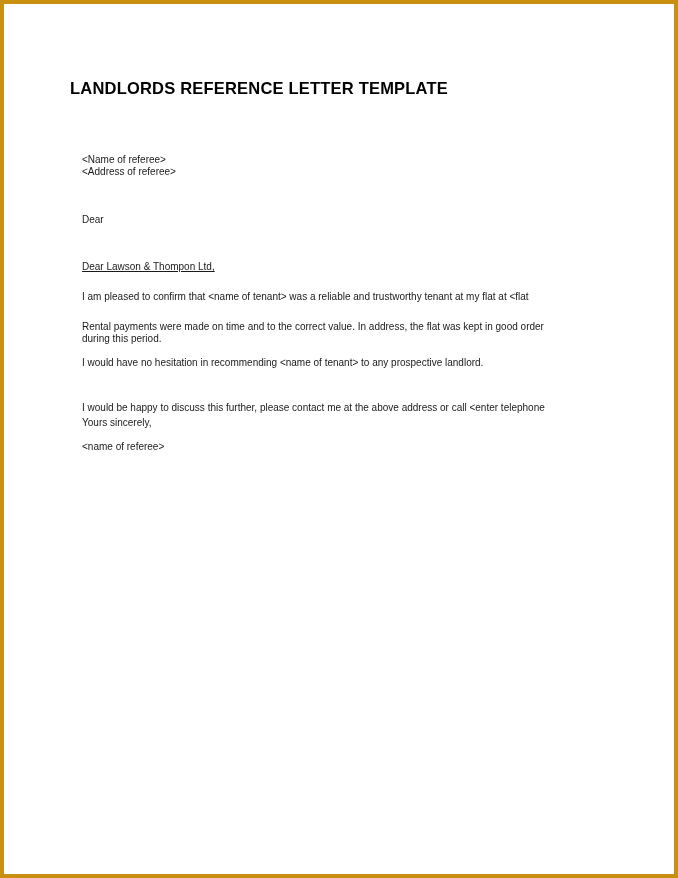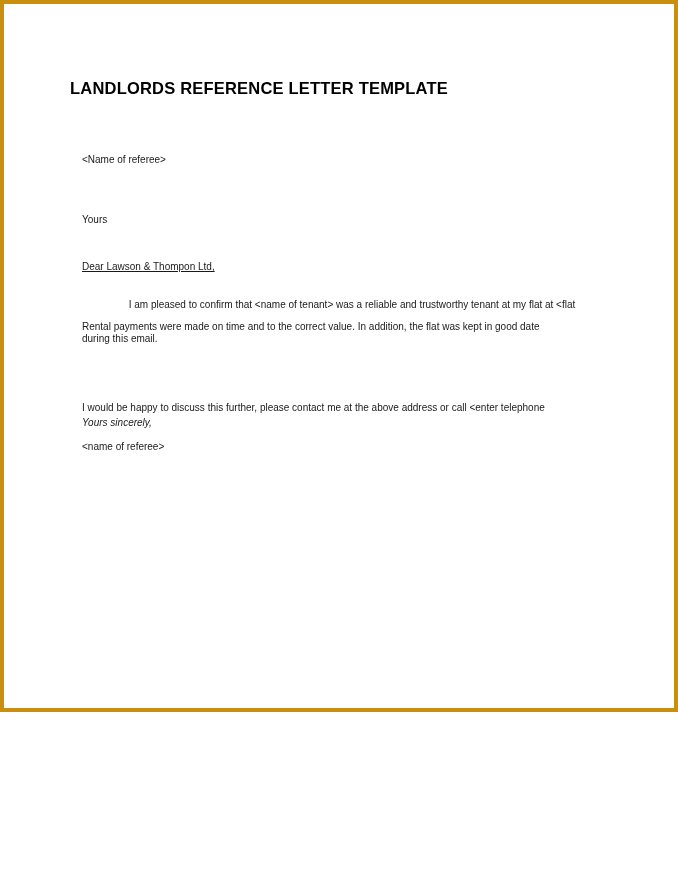--- a/index.html
+++ b/index.html
@@ -11,21 +11,21 @@
       height: 878px;
       background: #ffffff;
       position: relative;
       overflow: hidden;
     }
     .page {
       position: absolute;
       left: 0;
       top: 0;
       width: 678px;
-      height: 712px;
+      height: 878px;
       box-sizing: border-box;
       border: 4px solid #C8900E;
       background: #ffffff;
     }
     .doc-title {
       position: absolute;
       left: 66px;
       top: 75px;
       margin: 0;
       font-family: "Liberation Sans", sans-serif;
@@ -52,45 +52,49 @@
   </style>
 </head>
 <body>
 
 <div class="page">
 
   <h1 class="doc-title">LANDLORDS REFERENCE LETTER TEMPLATE</h1>
 
   <div class="body-text" style="top:138px;">
     <span class="line">&lt;Name of referee&gt;</span>
+    <span class="line">&lt;Address of referee&gt;</span>
   </div>
 
   <div class="body-text" style="top:198px;">
-    <span class="line">Yours</span>
+    <span class="line">Dear</span>
   </div>
 
   <div class="body-text" style="top:245px;text-decoration:underline;">
     <span class="line">Dear Lawson &amp; Thompon Ltd,</span>
   </div>
 
-  <div class="body-text" style="top:283px;text-align:center;">
+  <div class="body-text" style="top:275px;">
     <span class="line">I am pleased to confirm that &lt;name of tenant&gt; was a reliable and trustworthy tenant at my flat at &lt;flat</span>
   </div>
 
   <div class="body-text" style="top:305px;">
-    <span class="line">Rental payments were made on time and to the correct value. In addition, the flat was kept in good date</span>
-    <span class="line">during this email.</span>
+    <span class="line">Rental payments were made on time and to the correct value. In address, the flat was kept in good order</span>
+    <span class="line">during this period.</span>
   </div>
 
+  <div class="body-text" style="top:341px;">
+    <span class="line">I would have no hesitation in recommending &lt;name of tenant&gt; to any prospective landlord.</span>
+  </div>
 
   <div class="body-text" style="top:386px;">
     <span class="line">I would be happy to discuss this further, please contact me at the above address or call &lt;enter telephone</span>
   </div>
 
-  <div class="body-text" style="top:401px;font-style:italic;">
+  <div class="body-text" style="top:401px;">
     <span class="line">Yours sincerely,</span>
   </div>
 
   <div class="body-text" style="top:425px;">
     <span class="line">&lt;name of referee&gt;</span>
   </div>
 
 </div>
 
 </body></html>

